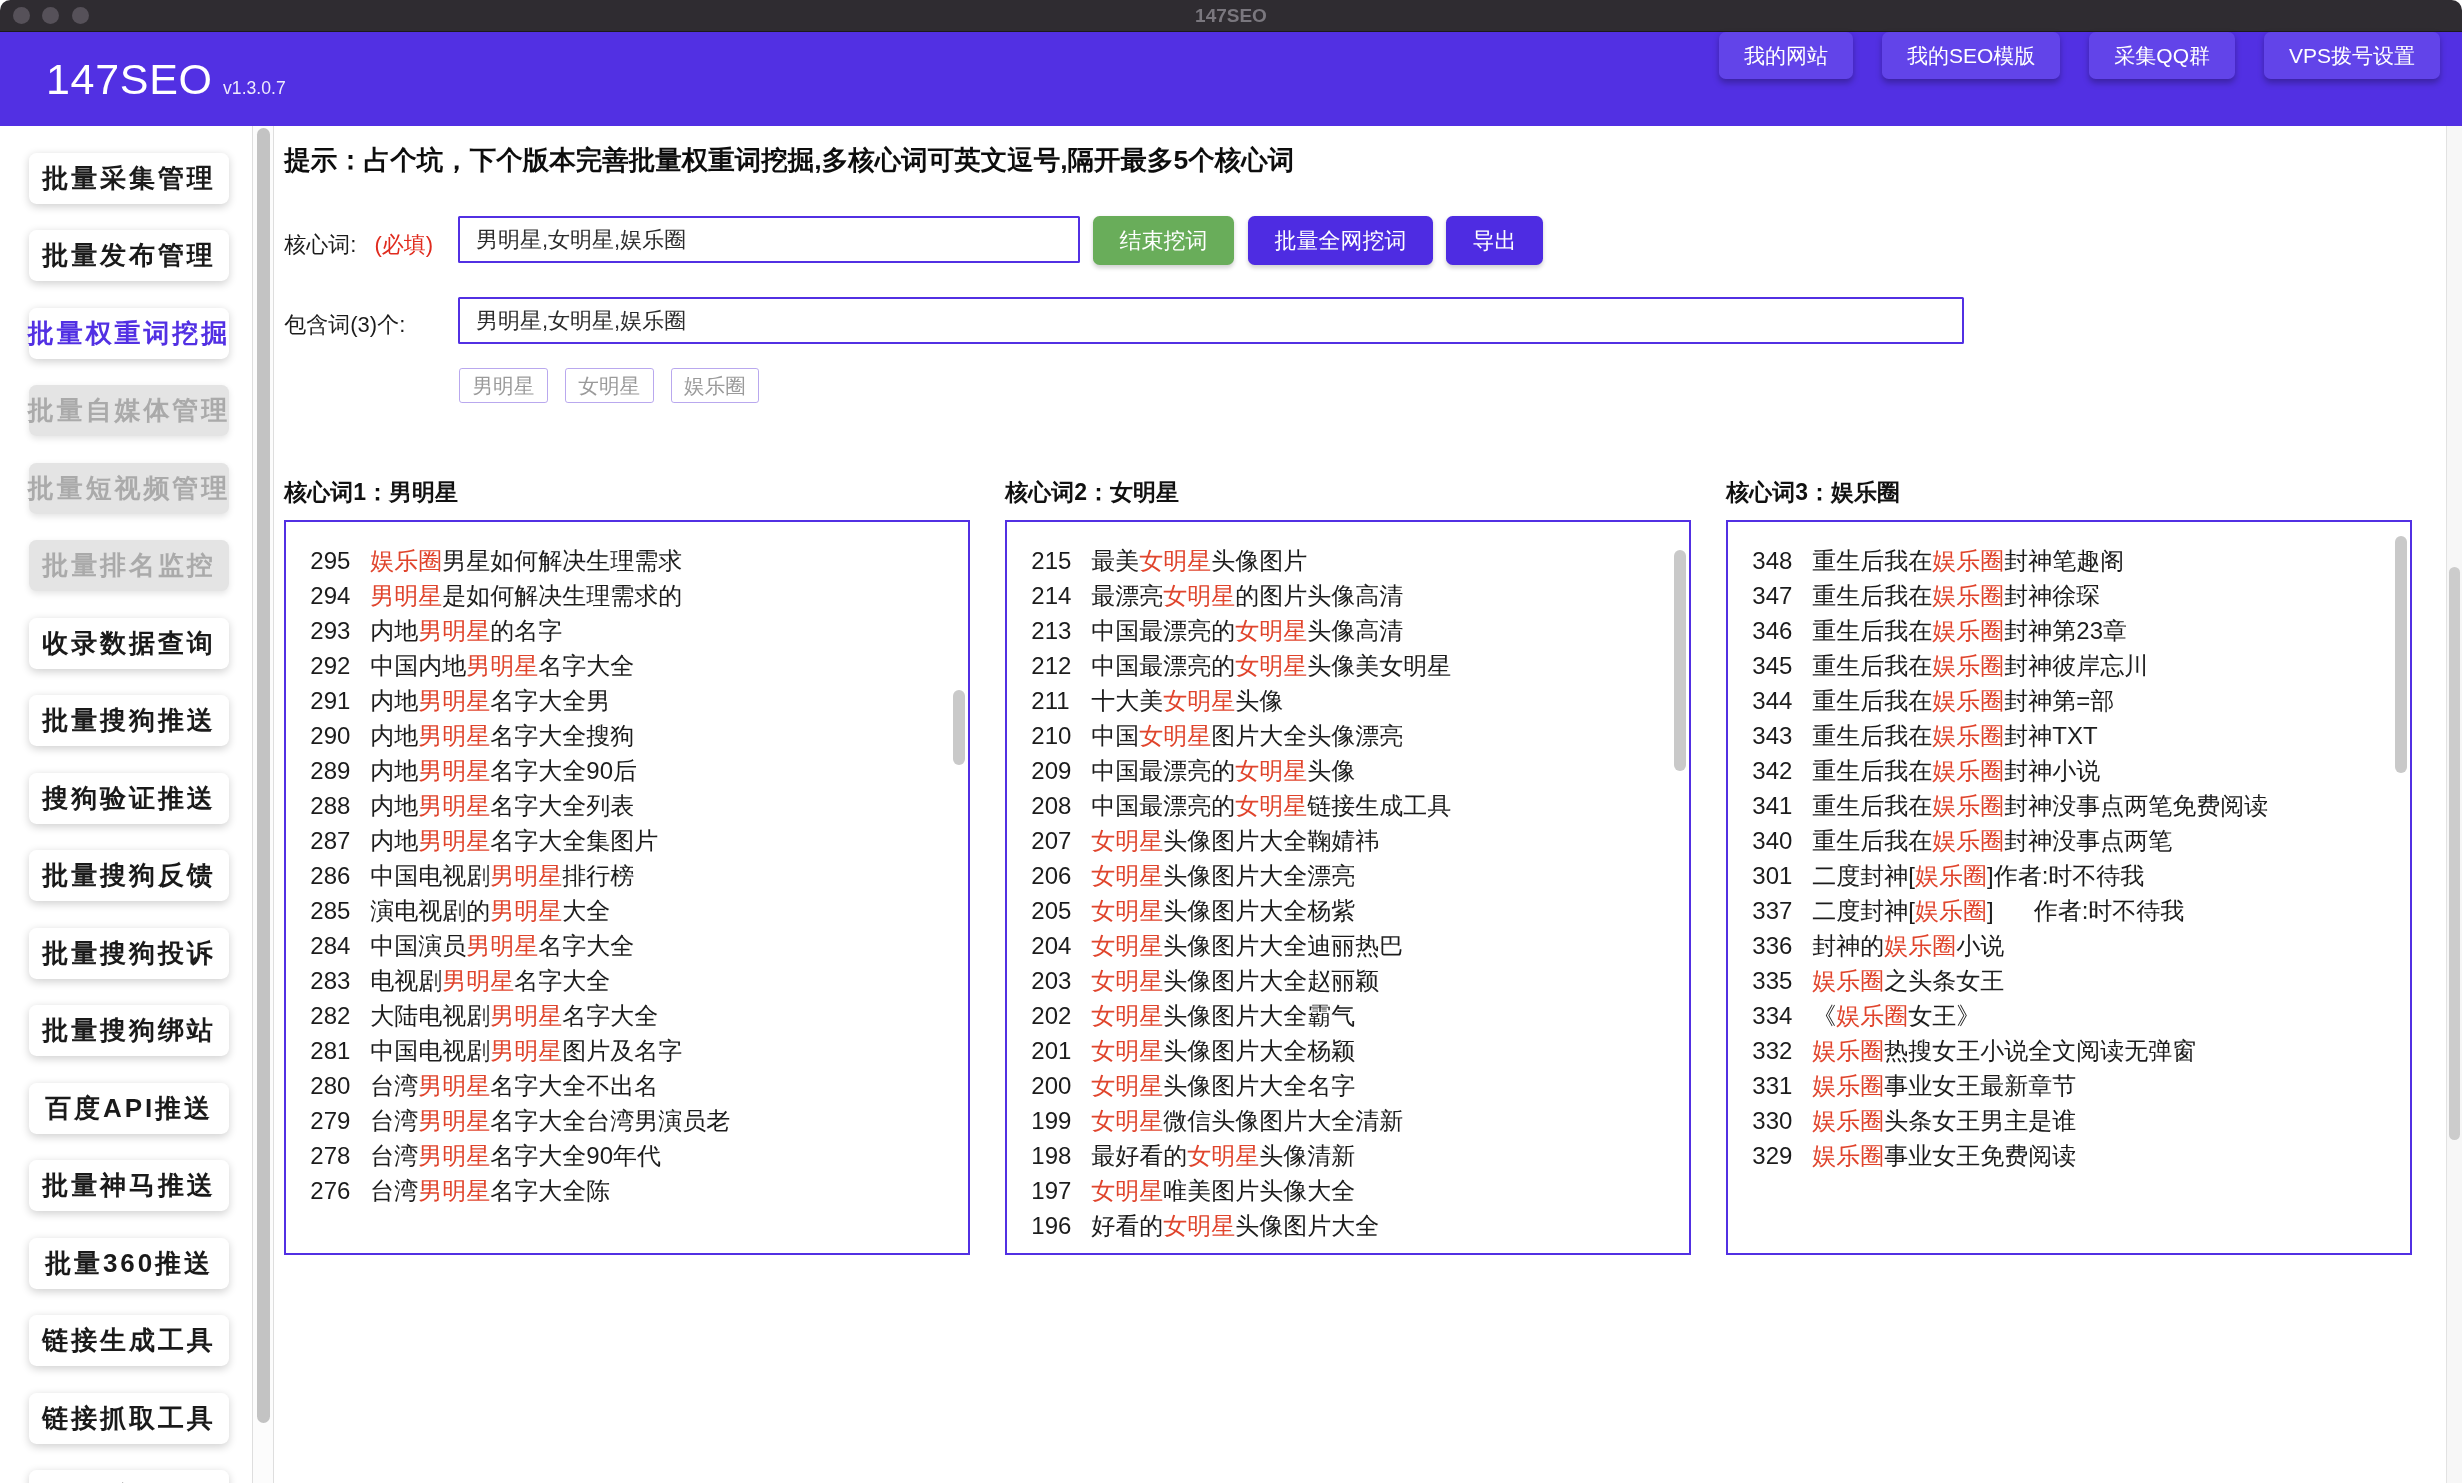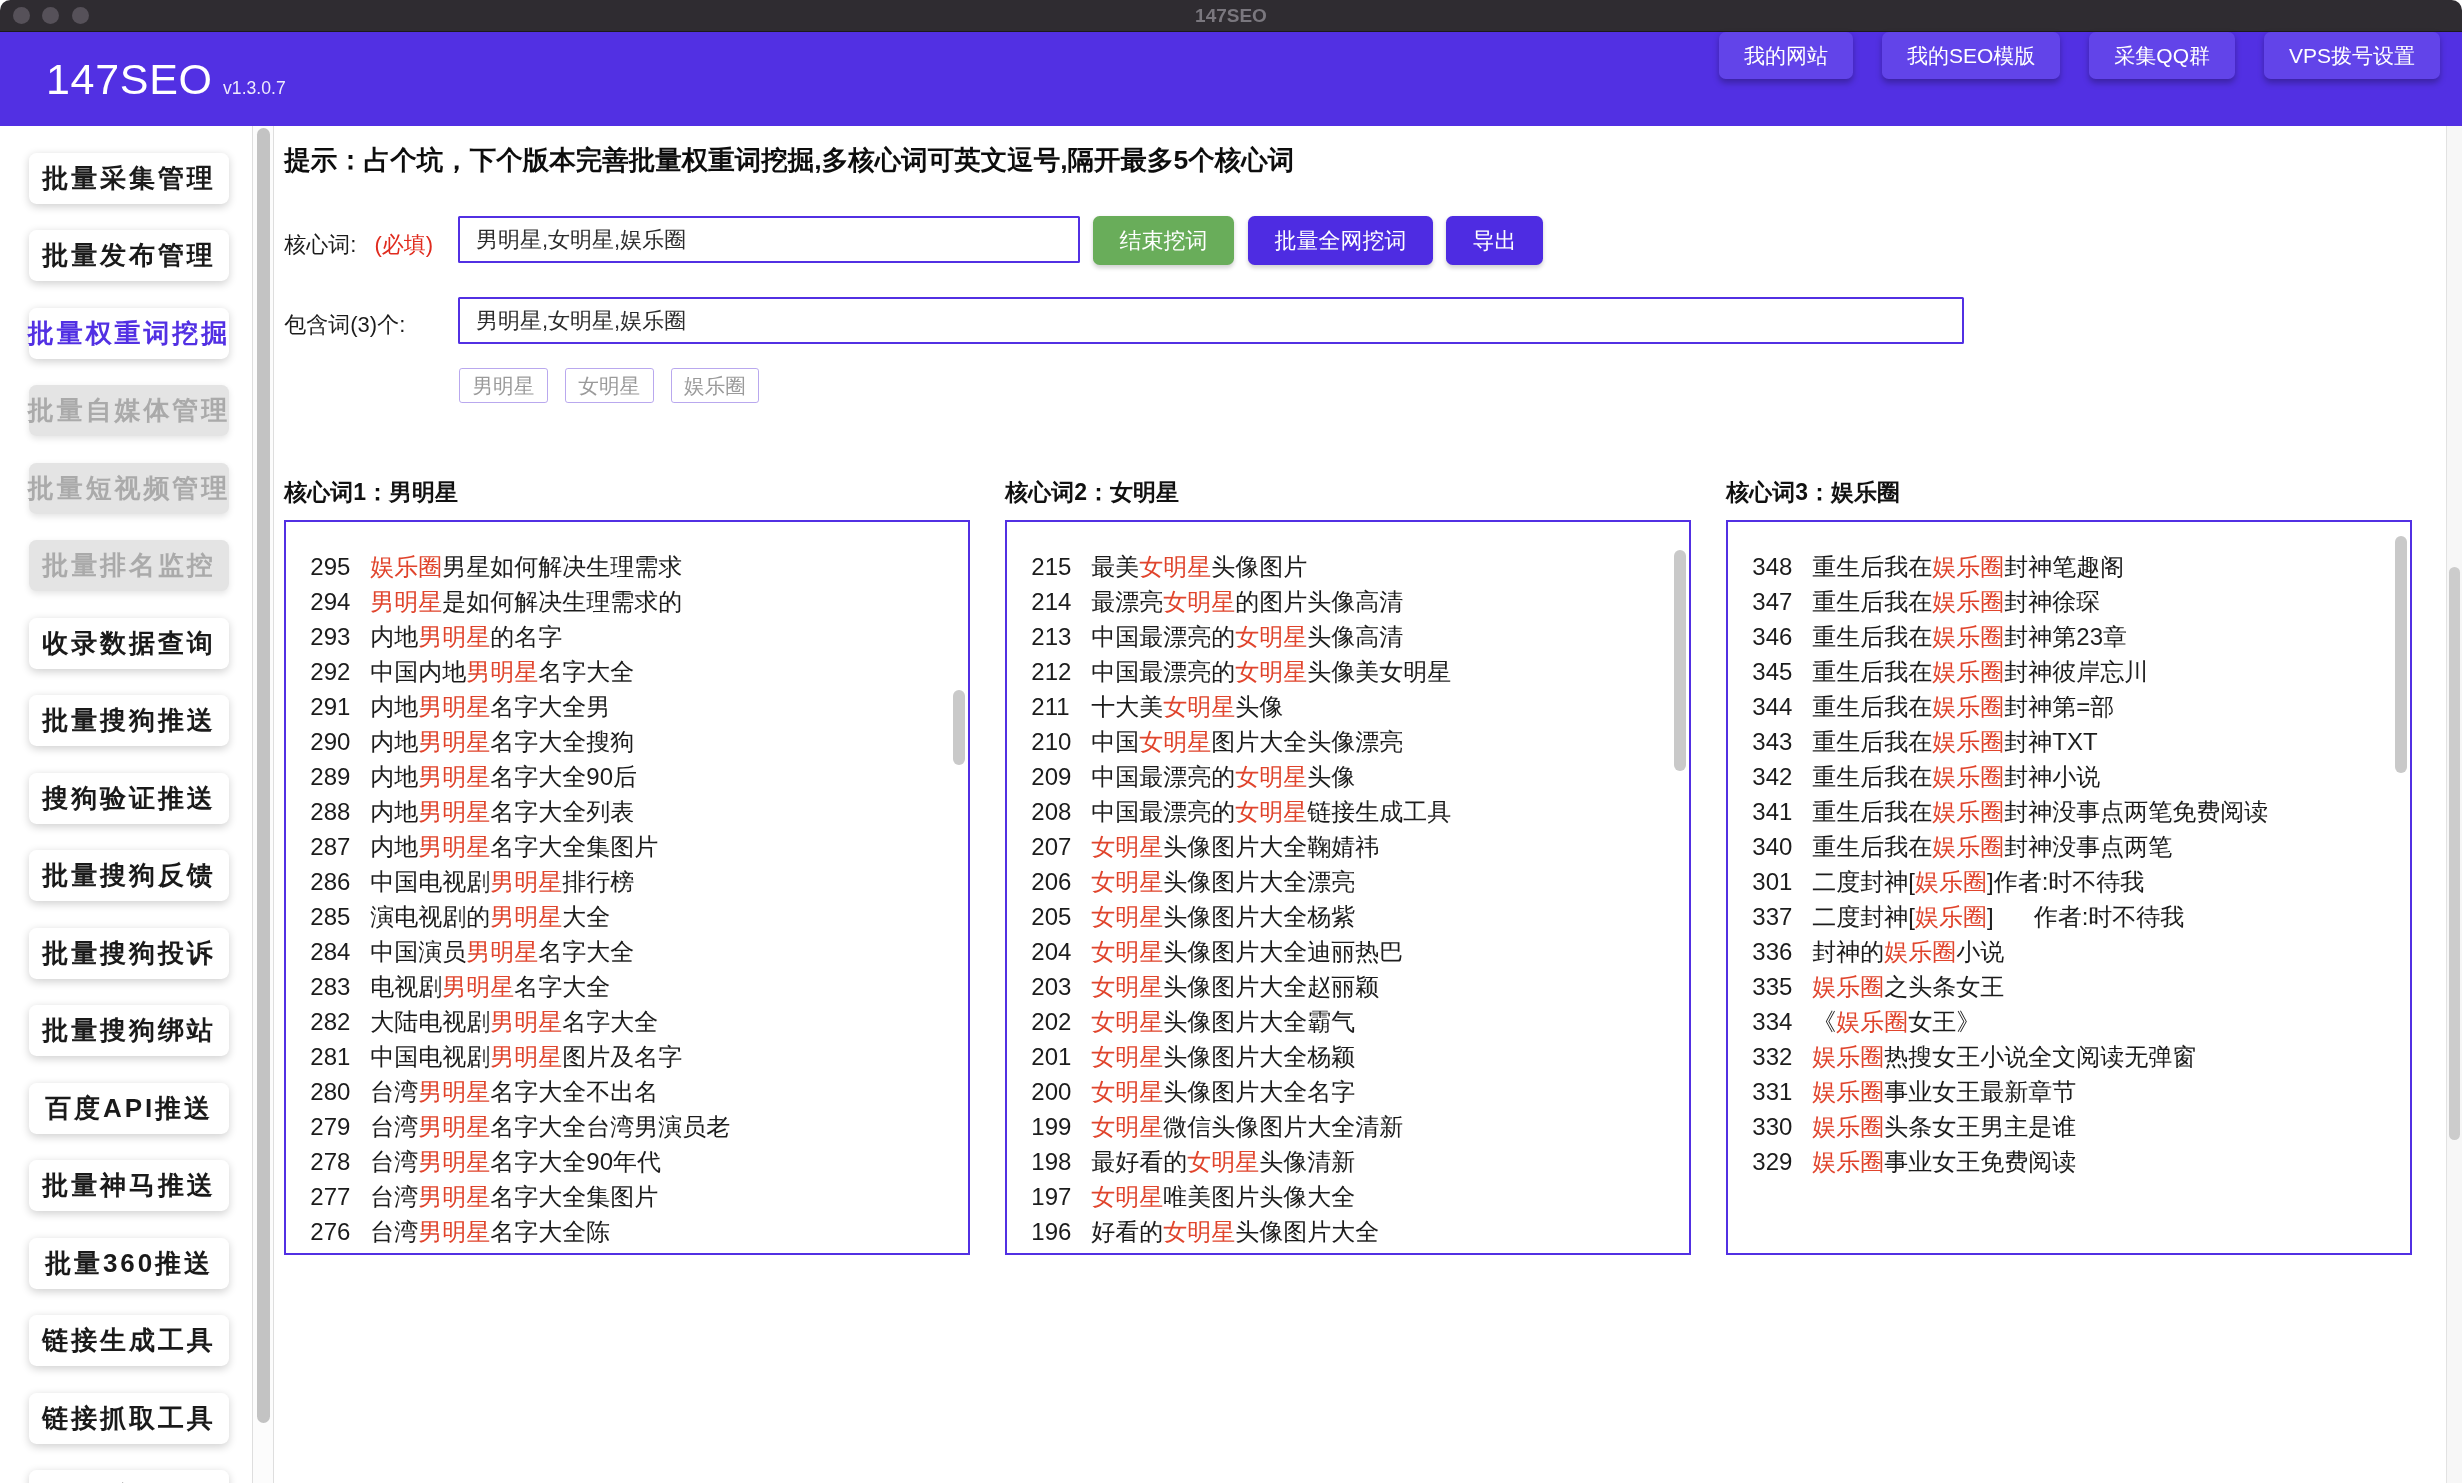--- a/index.html
+++ b/index.html
@@ -77,21 +77,21 @@
   .tag { height:35px; padding:0 12.5px; display:flex; align-items:center;
     border:1.5px solid #b9a8ee; border-radius:2.9px; background:#fff; color:#9a9a9a;
     font-size:20.6px; cursor:pointer; }
 
   
   .cols { position:absolute; left:10.3px; top:351px; display:flex; gap:35px; }
   .col { width:686px; }
   .col-title { font-size:23px; font-weight:bold; color:#111; margin-bottom:11.8px; white-space:nowrap; }
   .box { position:relative; width:686px; height:735px; background:#fff;
     border:2.2px solid var(--accent,#5230e3); overflow:hidden; }
-  .rows { padding-top:28px; }
+  .rows { padding-top:22px; }
   .row { height:35px; display:flex; align-items:center; }
   .num { flex:none; width:49px; margin-left:24px; font-size:24px; color:#1c1c1c; }
   .txt { margin-left:11px; font-size:24px; color:#1c1c1c; white-space:pre; }
   .hl { color:var(--highlight-red,#e0442c); }
   .vtrack { position:absolute; right:0; top:0; width:19px; height:100%; }
   .vthumb { position:absolute; right:3.7px; width:11.8px; background:#c9c9c9; border-radius:5.9px; }
   .t0 { top:168px; height:75px; }
   .t1 { top:28px;  height:221px; }
   .t2 { top:14.7px;  height:237px; }
 </style>
@@ -240,24 +240,20 @@
                 </div>
                 <div class="row">
                   <span class="num">279</span>
                   <span class="txt"><span>台湾</span><span class="hl">男明星</span><span>名字大全台湾男演员老</span></span>
                 </div>
                 <div class="row">
                   <span class="num">278</span>
                   <span class="txt"><span>台湾</span><span class="hl">男明星</span><span>名字大全90年代</span></span>
                 </div>
                 <div class="row">
-                  <span class="num">277</span>
-                  <span class="txt"><span>台湾</span><span class="hl">男明星</span><span>名字大全集图片</span></span>
-                </div>
-                <div class="row">
                   <span class="num">276</span>
                   <span class="txt"><span>台湾</span><span class="hl">男明星</span><span>名字大全陈</span></span>
                 </div>
               </div>
               <div class="vtrack">
                 <div class="vthumb t0"></div>
               </div>
             </div>
           </div>
           <div class="col">

